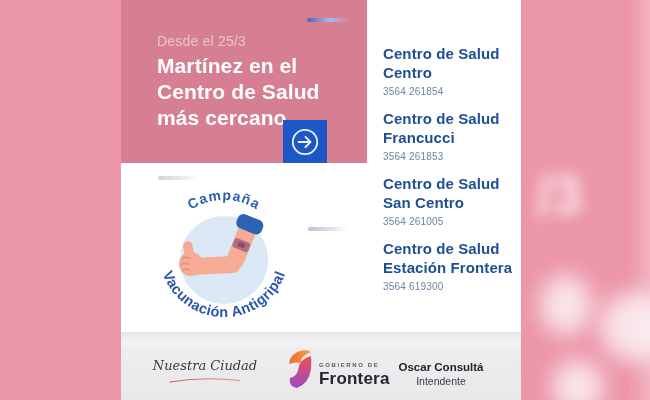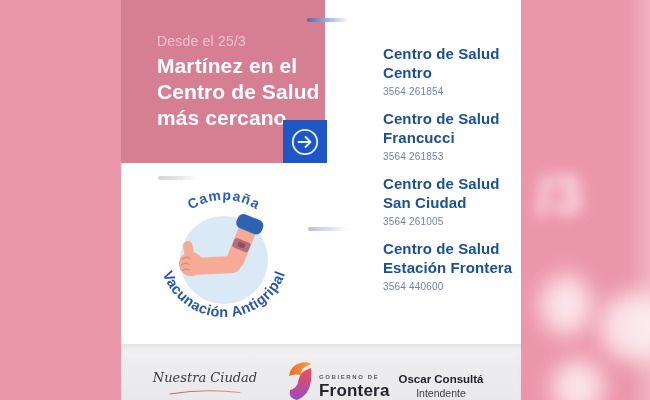--- a/index.html
+++ b/index.html
@@ -24,21 +24,21 @@
     background:linear-gradient(90deg, rgba(255,255,255,0), rgba(255,255,255,.28)); z-index:1; }
 
   
   .card{
     position:absolute; left:121px; top:0; width:400px; height:400px;
     background:#ffffff; z-index:2;
   }
 
   
   .rose{
-    position:absolute; left:0; top:0; width:204px; height:163px;
+    position:absolute; left:0; top:0; width:246px; height:163px;
     background:#d67e92;
   }
   .kicker{
     position:absolute; left:36px; top:33px;
     font-size:14px; letter-spacing:.2px; color:#eec2ce; font-weight:500;
   }
   .title{
     position:absolute; left:36px; top:53px;
     font-size:21px; line-height:26px; font-weight:bold; color:#ffffff;
     letter-spacing:.1px;
@@ -65,21 +65,21 @@
   .centers{
     position:absolute; left:262px; top:44px; width:135px;
     display:flex; flex-direction:column; gap:8px;
   }
   .center-item{ line-height:19px; }
   .center-name{ font-size:15px; font-weight:bold; color:#1d4f93; letter-spacing:.1px; }
   .center-phone{ font-size:10px; color:#7083a3; letter-spacing:.2px; }
 
   
   .footer{
-    position:absolute; left:0; bottom:0; width:400px; height:56px;
+    position:absolute; left:0; bottom:0; width:400px; height:68px;
     background:linear-gradient(180deg,#f6f6f7 0%, #ededef 30%, #e9e9eb 100%);
     box-shadow: inset 0 7px 8px -5px rgba(0,0,0,.10);
   }
   .brand-script{
     position:absolute; left:29px; top:26px; width:110px; text-align:center;
     font-family:"DejaVu Serif", serif; font-style:italic;
     font-size:13px; color:#3a3a3e;
   }
   .brand-swoosh{ position:absolute; left:46px; top:44px; }
   .gov{ position:absolute; left:166px; top:17px; display:flex; align-items:flex-end; }
@@ -168,27 +168,27 @@
         <div class="center-name">Centro</div>
         <div class="center-phone">3564 261854</div>
       </div>
       <div class="center-item">
         <div class="center-name">Centro de Salud</div>
         <div class="center-name">Francucci</div>
         <div class="center-phone">3564 261853</div>
       </div>
       <div class="center-item">
         <div class="center-name">Centro de Salud</div>
-        <div class="center-name">San Ciudad</div>
+        <div class="center-name">San Centro</div>
         <div class="center-phone">3564 261005</div>
       </div>
       <div class="center-item">
         <div class="center-name">Centro de Salud</div>
         <div class="center-name">Estación Frontera</div>
-        <div class="center-phone">3564 440600</div>
+        <div class="center-phone">3564 619300</div>
       </div>
     </div>
 
     <div class="footer">
       <div class="brand-script">Nuestra Ciudad</div>
       <svg class="brand-swoosh" width="76" height="8" viewBox="0 0 76 8">
         <defs>
           <linearGradient id="swg" x1="0" y1="0" x2="1" y2="0">
             <stop offset="0" stop-color="#c95f62"></stop>
               <stop offset="1" stop-color="#e29a6b"></stop>

